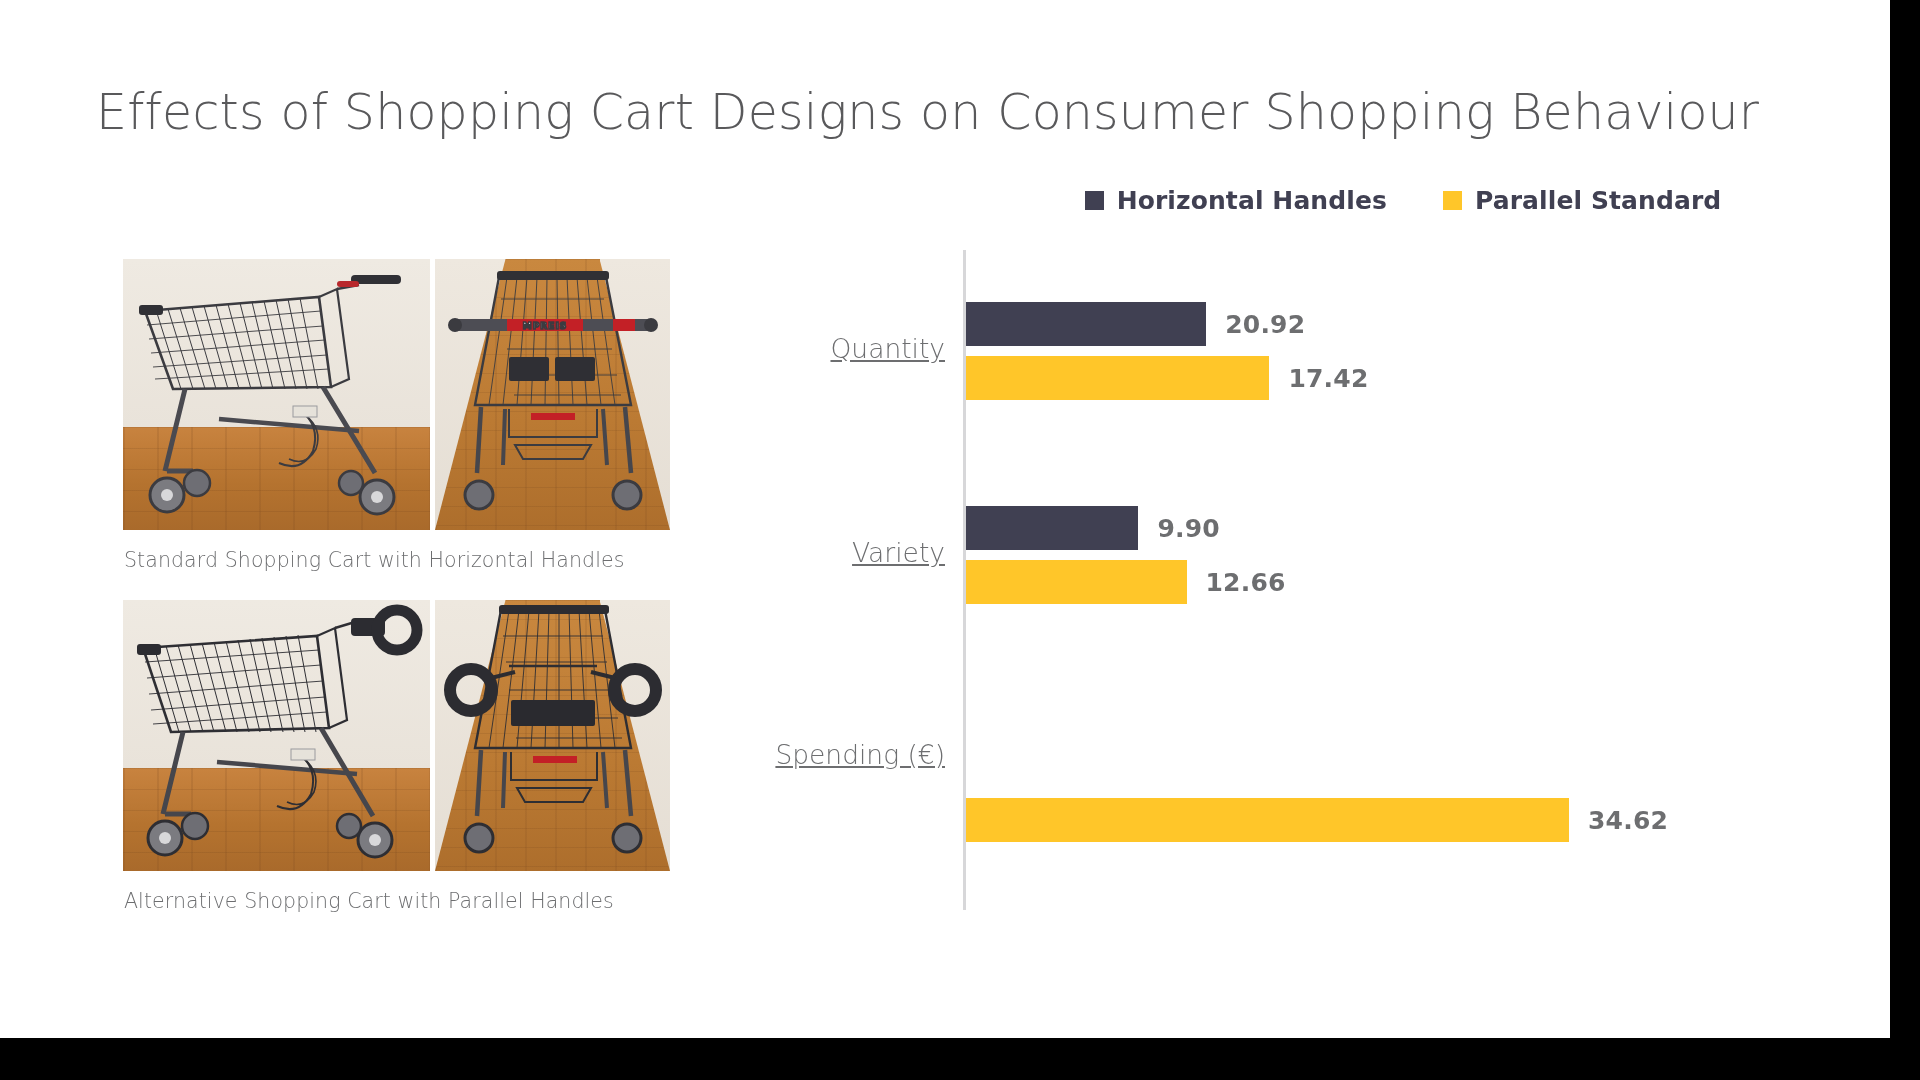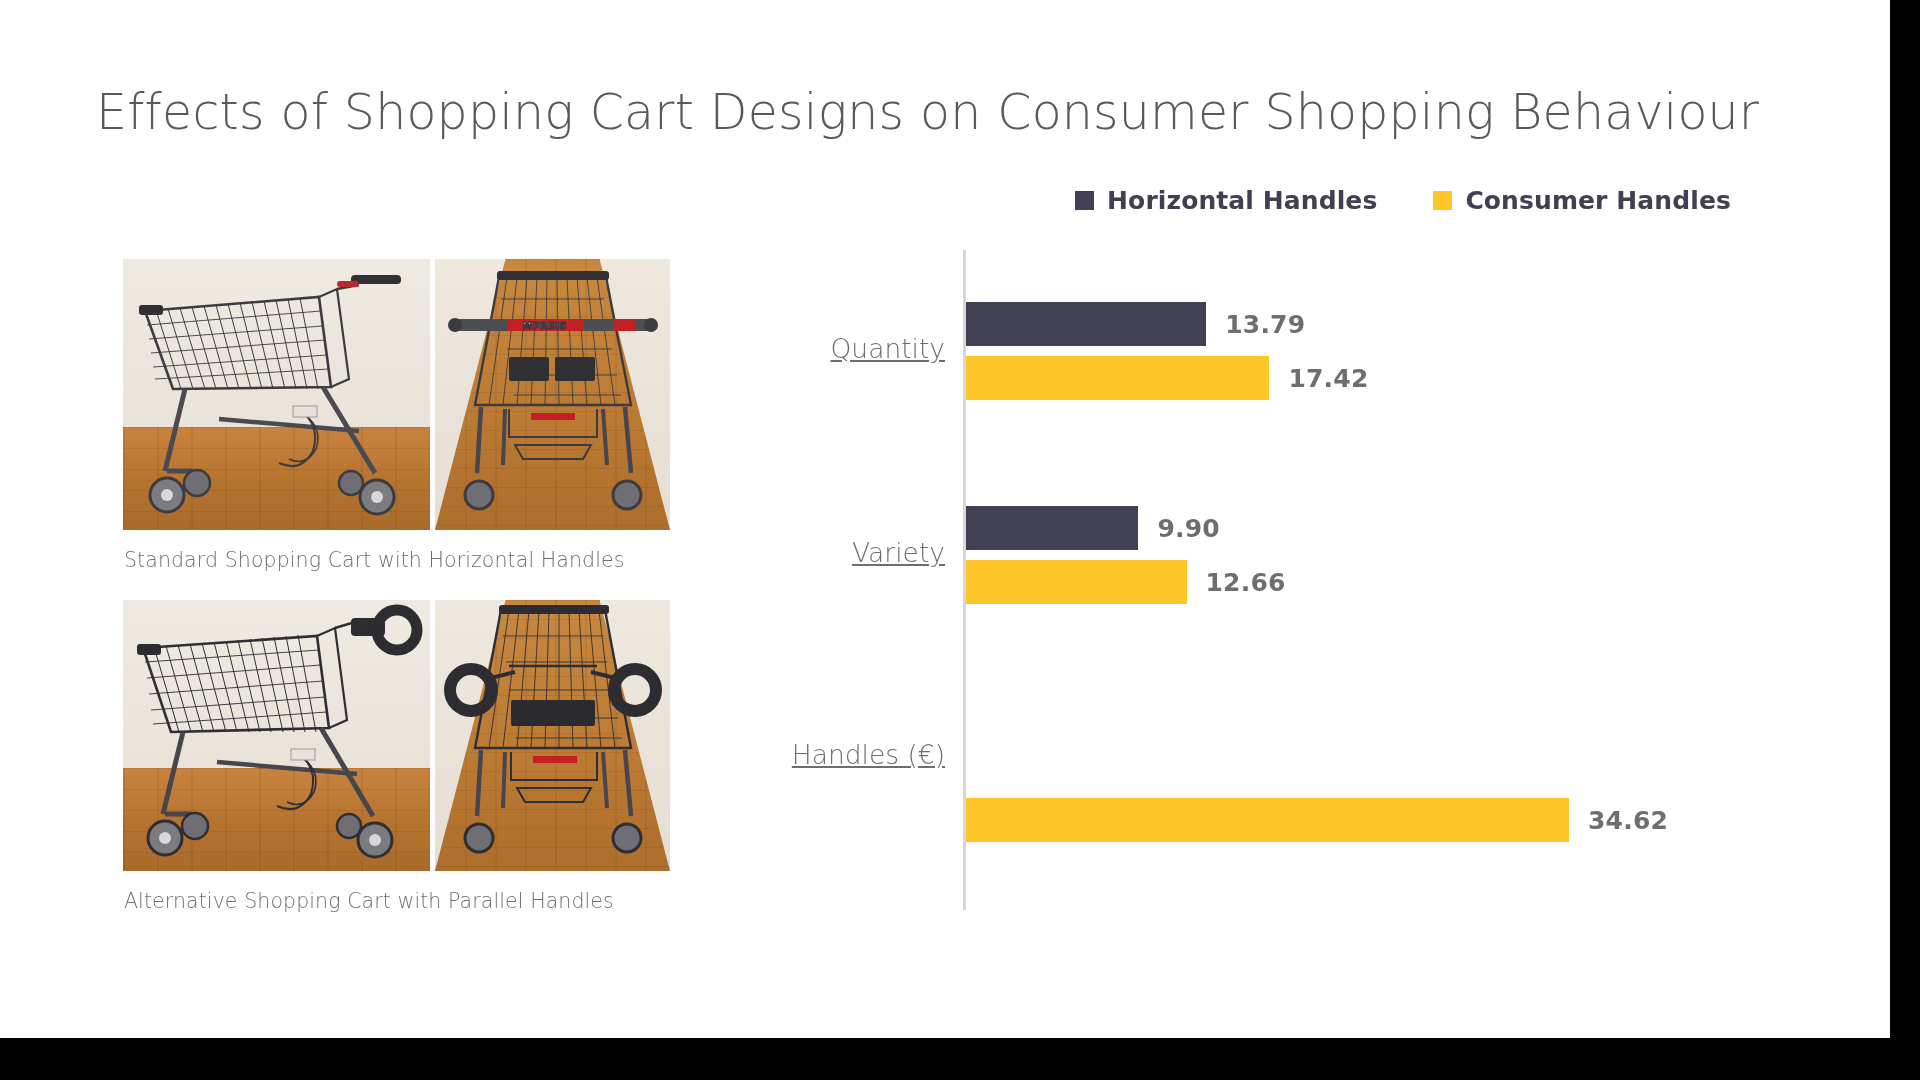--- a/index.html
+++ b/index.html
@@ -319,51 +319,51 @@
   </div>
 
   <div class="chart">
     <div class="legend">
       <div class="legend-item">
         <span class="legend-swatch" style="background: rgb(64, 64, 82);"></span>
         <span class="legend-label">Horizontal Handles</span>
       </div>
       <div class="legend-item">
         <span class="legend-swatch" style="background: rgb(255, 198, 41);"></span>
-        <span class="legend-label">Consumer Handles</span>
+        <span class="legend-label">Parallel Standard</span>
       </div>
     </div>
 
     <div class="plot">
       <div class="axis-line" style="background: rgb(215, 215, 217);"></div>
       <div id="cat-container">
             <div class="cat-group" style="top: 52px; height: 98px;">
               <div class="cat-label" style="top: 31px;">Quantity</div>
               <div class="bar-row" style="top: 0px; height: 44px;">
                 <span class="bar" style="width: 240.19px; background: rgb(64, 64, 82);"></span>
-                <span class="bar-value">13.79</span>
+                <span class="bar-value">20.92</span>
               </div>
               <div class="bar-row" style="top: 54px; height: 44px;">
                 <span class="bar" style="width: 303.416px; background: rgb(255, 198, 41);"></span>
                 <span class="bar-value">17.42</span>
               </div>
             </div>
             <div class="cat-group" style="top: 256px; height: 98px;">
               <div class="cat-label" style="top: 31px;">Variety</div>
               <div class="bar-row" style="top: 0px; height: 44px;">
                 <span class="bar" style="width: 172.435px; background: rgb(64, 64, 82);"></span>
                 <span class="bar-value">9.90</span>
               </div>
               <div class="bar-row" style="top: 54px; height: 44px;">
                 <span class="bar" style="width: 220.508px; background: rgb(255, 198, 41);"></span>
                 <span class="bar-value">12.66</span>
               </div>
             </div>
             <div class="cat-group" style="top: 458px; height: 98px;">
-              <div class="cat-label" style="top: 31px;">Handles  (€)</div>
+              <div class="cat-label" style="top: 31px;">Spending  (€)</div>
               <div class="bar-row" style="top: 54px; height: 44px; margin-top: 36px;">
                 <span class="bar" style="width: 603px; background: rgb(255, 198, 41);"></span>
                 <span class="bar-value">34.62</span>
               </div>
             </div>
           </div>
     </div>
   </div>
 
 </div>

